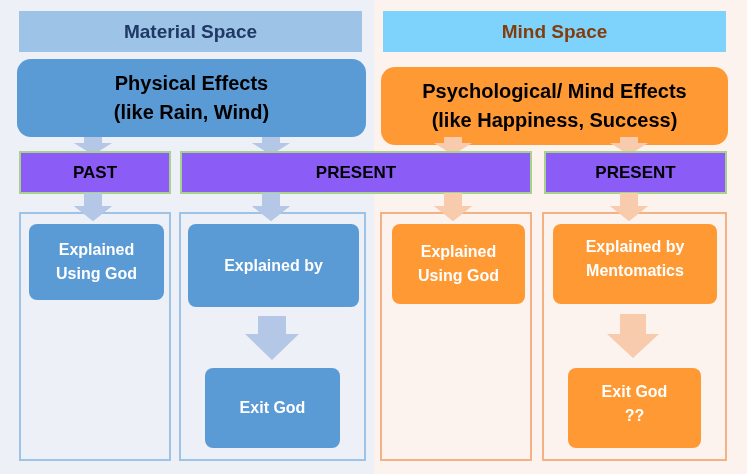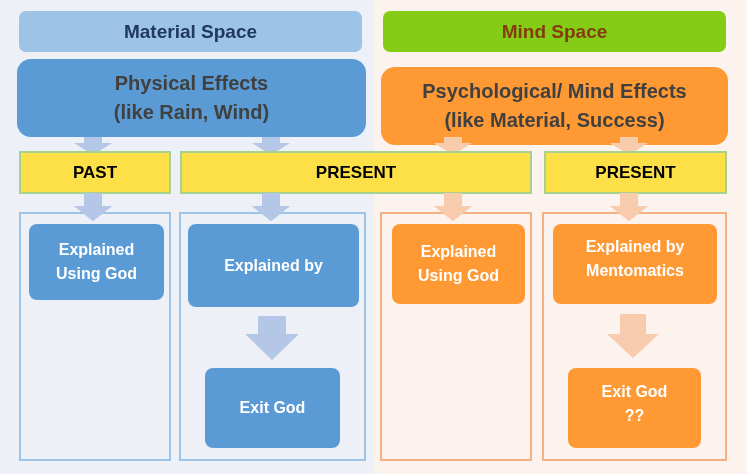--- a/index.html
+++ b/index.html
@@ -1,26 +1,26 @@
 <!DOCTYPE html>
 <html><head>
 <meta charset="utf-8">
 <style>
   html, body { margin:0; padding:0; }
   body { width:747px; height:474px; position:relative; overflow:hidden; font-family:"Liberation Sans", sans-serif; font-weight:bold; }
   .bg-left { position:absolute; left:0; top:0; width:374px; height:474px; background:#eef0f8; }
   .bg-right { position:absolute; left:374px; top:0; width:373px; height:474px; background:#fdf3ee; }
   .abs { position:absolute; box-sizing:border-box; }
-  .hdr { display:flex; align-items:center; justify-content:center; font-size:19px;border-radius:7px; }
+  .hdr { display:flex; align-items:center; justify-content:center; font-size:19px; }
   .hdr-mat { left:19px; top:11px; width:343px; height:41px; background:#9dc3e6; color:#1f3864; }
-  .hdr-mind { left:383px; top:11px; width:343px; height:41px; background:#84cc16; color:#843c0c; }
-  .effect { display:flex; align-items:center; justify-content:center; text-align:center; color:#404040; font-size:20px; line-height:29px; border-radius:14px; }
+  .hdr-mind { left:383px; top:11px; width:343px; height:41px; background:#7dd3fc; color:#843c0c; }
+  .effect { display:flex; align-items:center; justify-content:center; text-align:center; color:#000000; font-size:20px; line-height:29px; border-radius:14px; }
   .eff-phys { left:17px; top:59px; width:349px; height:78px; background:#5b9bd5; }
   .eff-mind { left:381px; top:67px; width:347px; height:78px; background:#ff9933; }
-  .time { display:flex; align-items:center; justify-content:center; background:#fde047; border:2px solid #a9d18e; color:#000; font-size:17px; }
+  .time { display:flex; align-items:center; justify-content:center; background:#8b5cf6; border:2px solid #a9d18e; color:#000; font-size:17px; }
   .panel-b { border:2px solid #9dc3e6; }
   .panel-o { border:2px solid #f4b183; }
   .node { display:flex; align-items:center; justify-content:center; text-align:center; color:#fff; font-size:16px; line-height:24px; border-radius:8px; }
   .nb { background:#5b9bd5; }
   .no { background:#ff9933; }
 </style>
 </head>
 <body>
 
 <div class="bg-left"></div>
@@ -35,21 +35,21 @@
 
 <div class="abs effect eff-phys">
   <div>
     <div>Physical Effects</div>
     <div>(like Rain, Wind)</div>
   </div>
 </div>
 <div class="abs effect eff-mind">
   <div>
     <div>Psychological/ Mind Effects</div>
-    <div>(like Material, Success)</div>
+    <div>(like Happiness, Success)</div>
   </div>
 </div>
 
 <svg class="abs" style="left:0;top:0;width:747px;height:474px;pointer-events:none;">
 
   <g fill="#b4c7e7">
     <polygon points="84,137 102,137 102,143 112,143 93,155 74,143 84,143"></polygon>
     <polygon points="262,137 280,137 280,143 290,143 271,155 252,143 262,143"></polygon>
     <polygon points="84,193 102,193 102,206 112,206 93,221 74,206 84,206"></polygon>
     <polygon points="262,193 280,193 280,206 290,206 271,221 252,206 262,206"></polygon>

